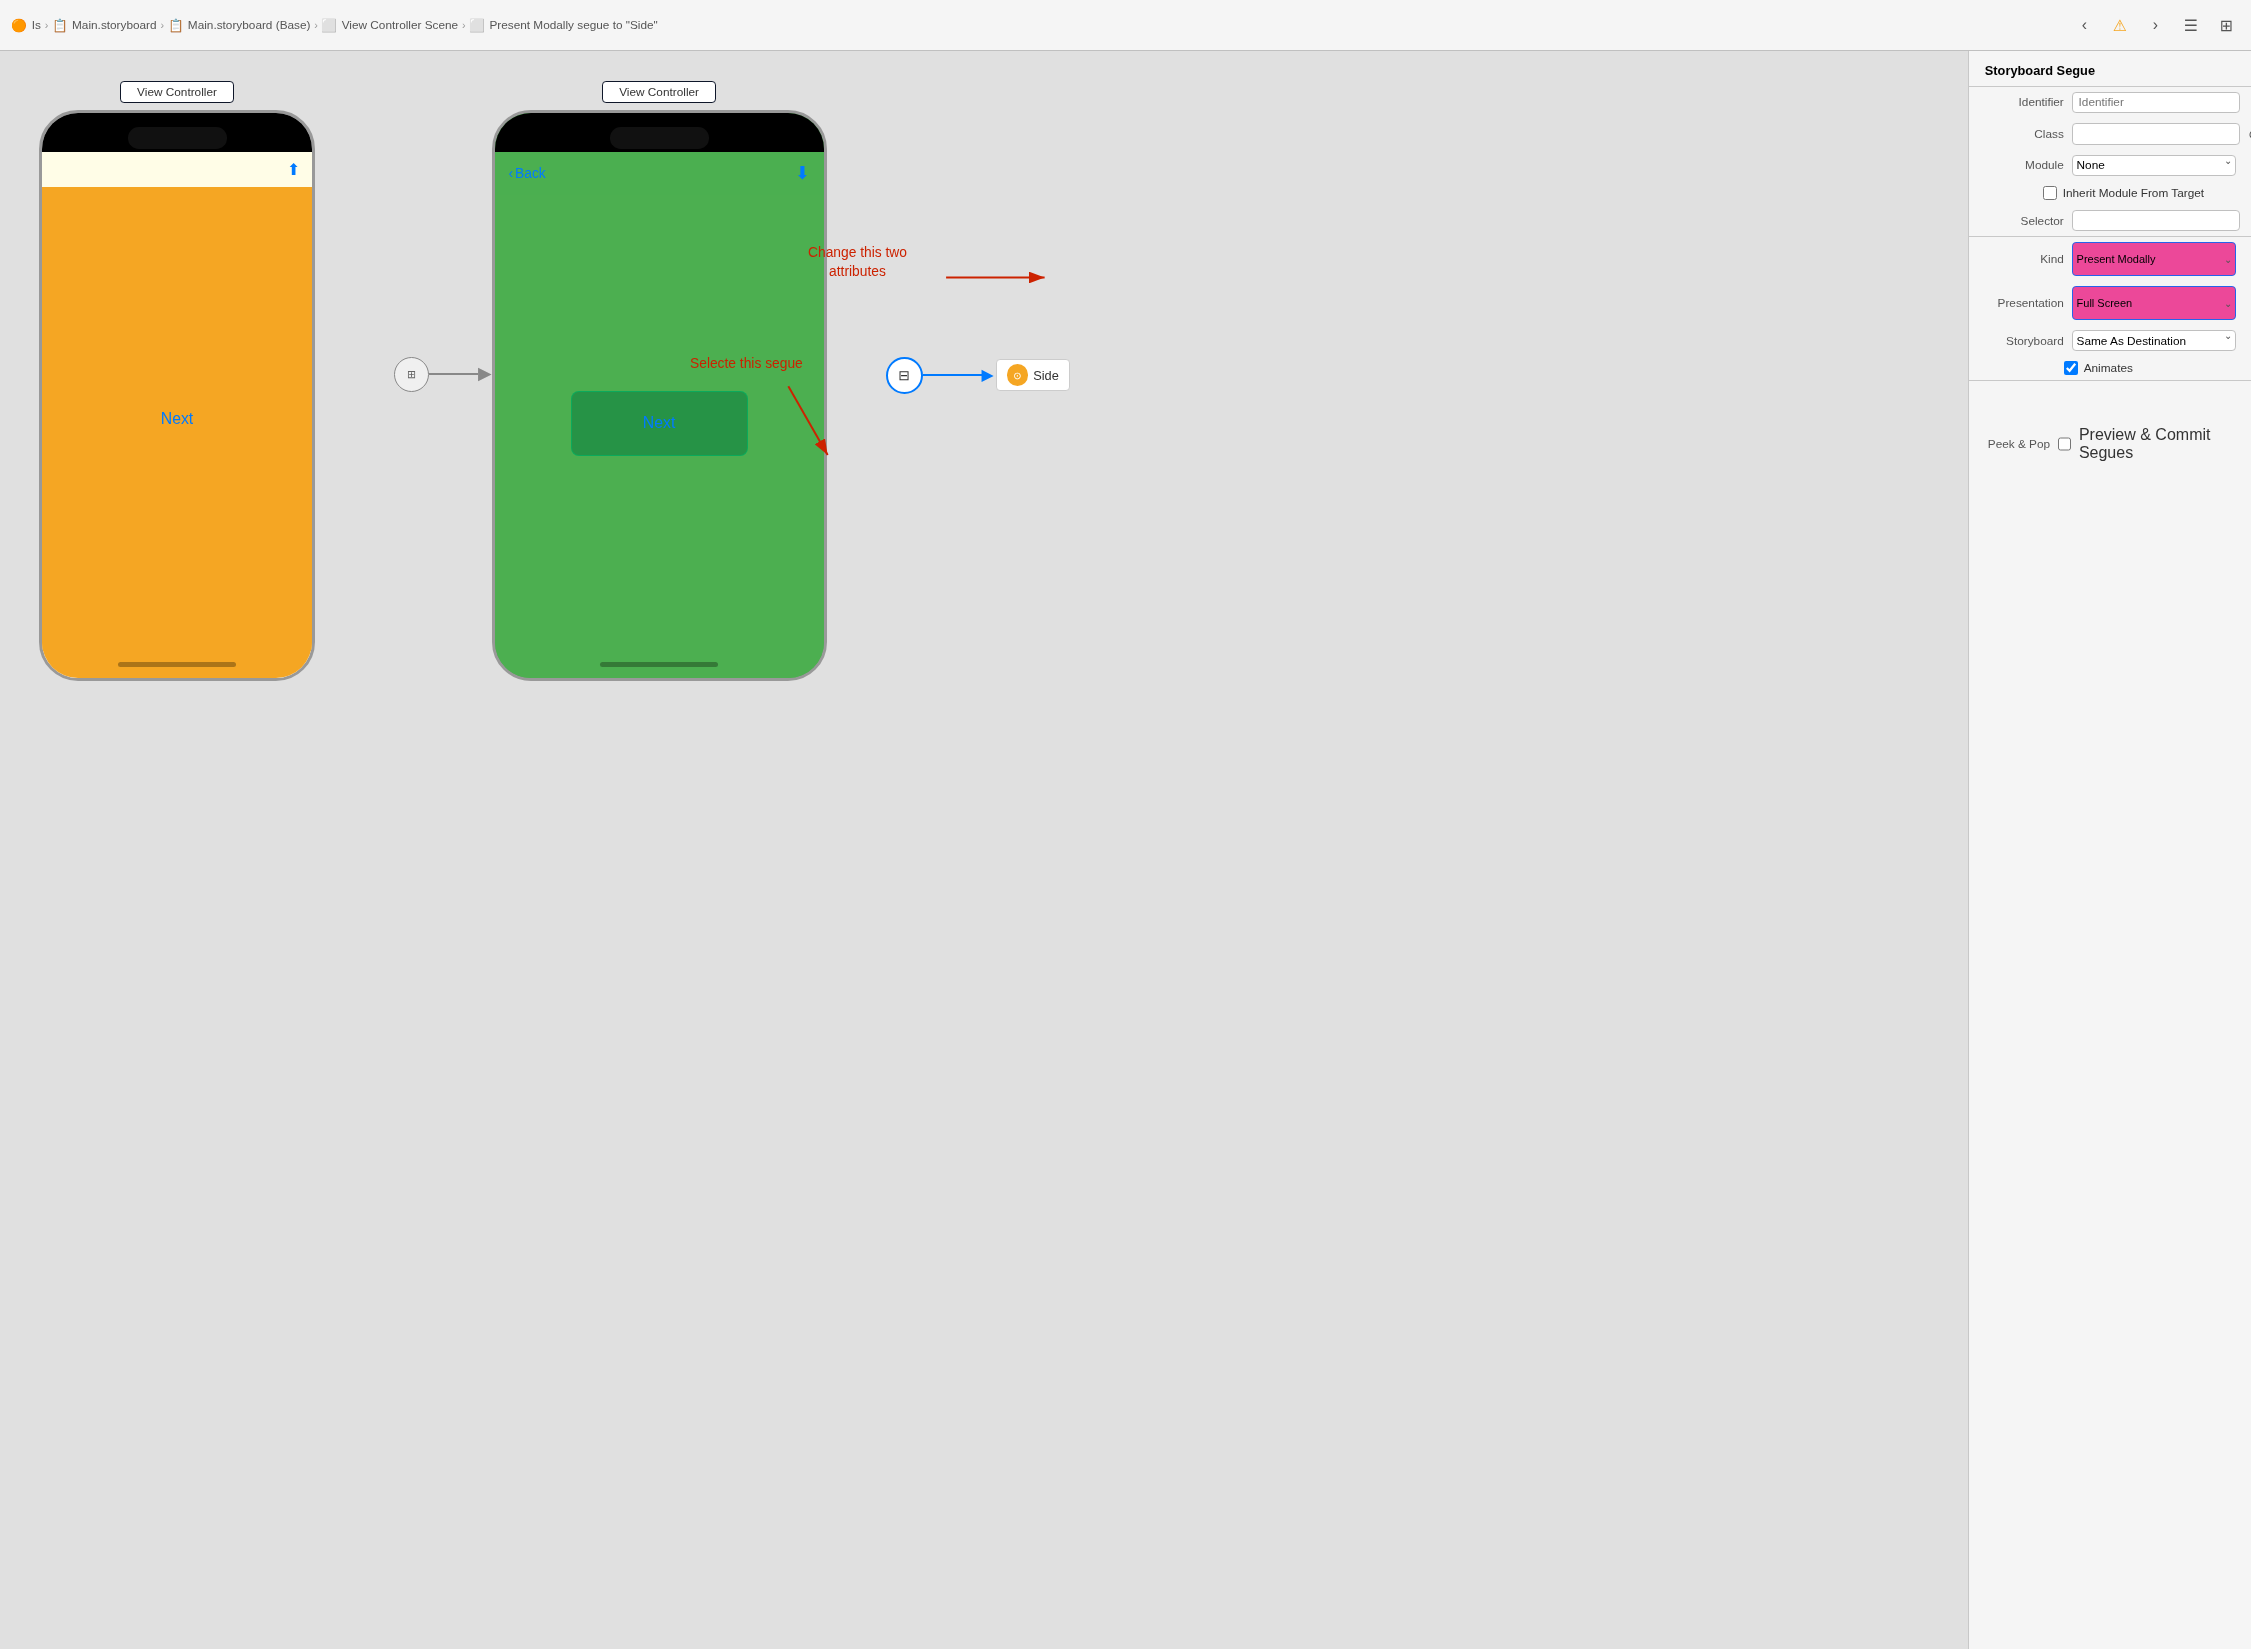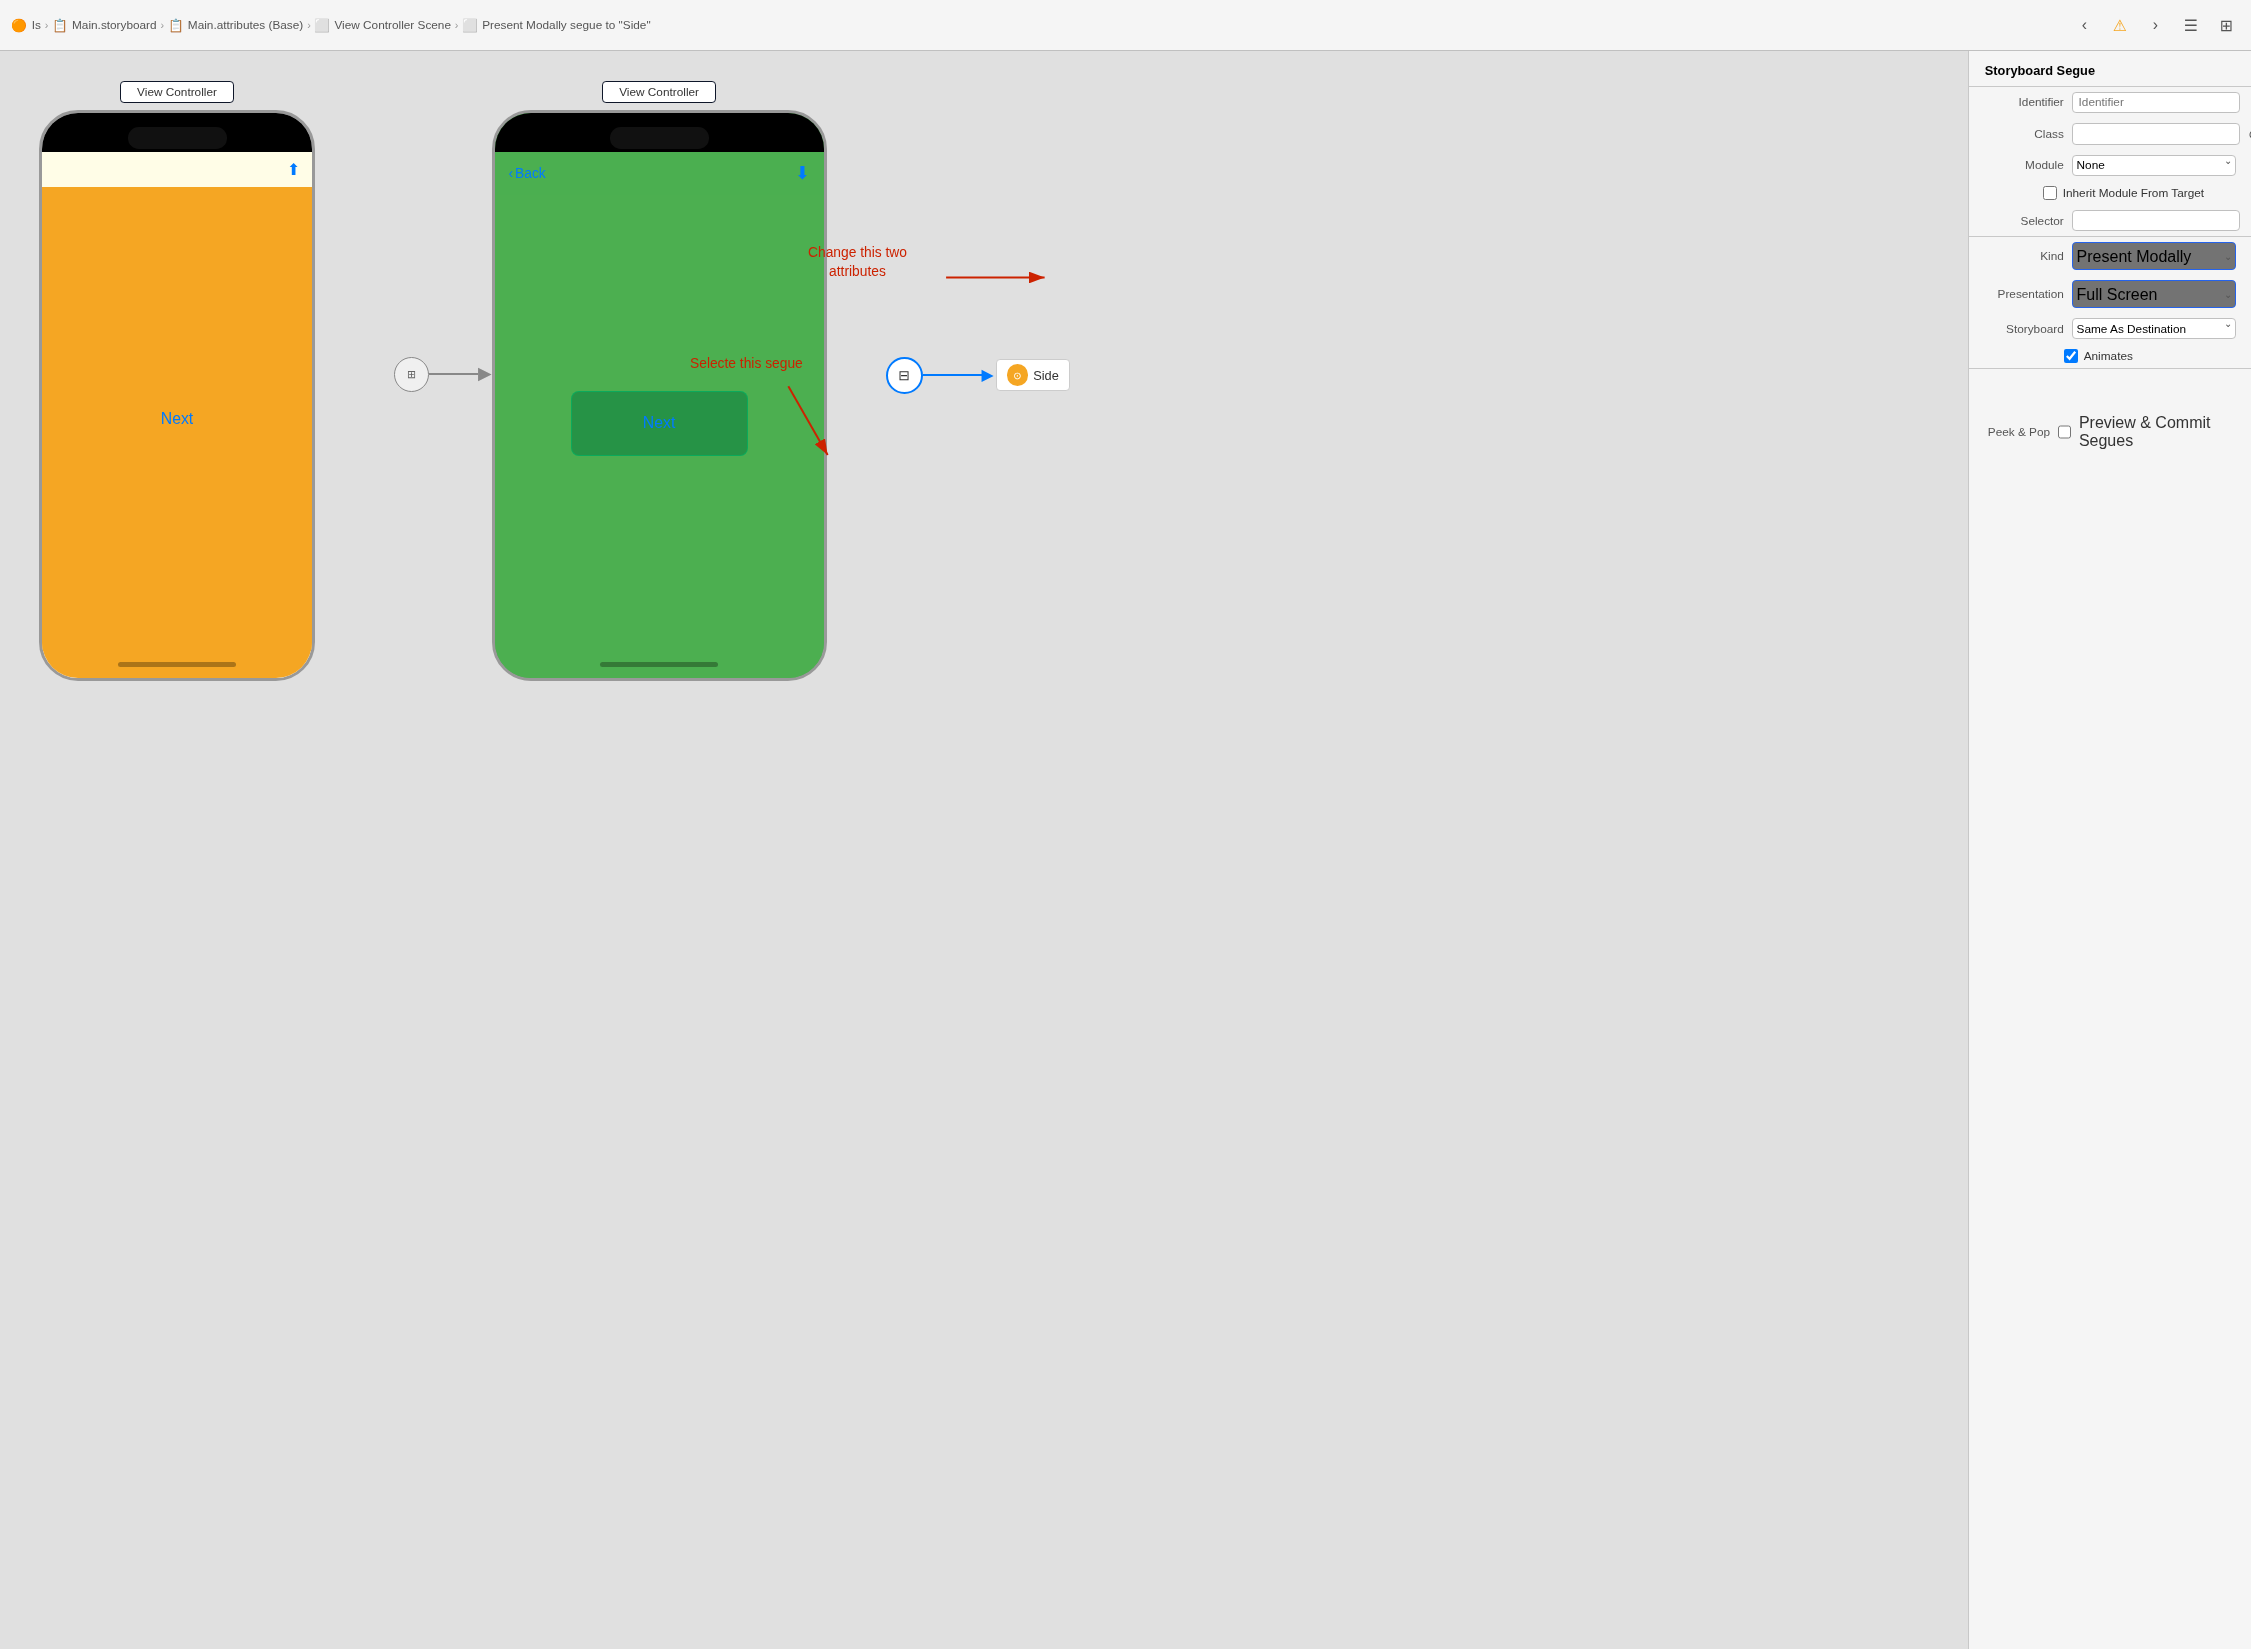--- a/index.html
+++ b/index.html
@@ -134,26 +134,26 @@
       height: 21.7px;
       border: 1px solid #c0c0c0;
       border-radius: 3.9px;
       padding: 0 5.9px;
       font-size: 11.8px;
       background: #fff;
       color: #888;
     }
     .panel-select {
       flex: 1;
-      height: 28px;
+      height: 34px;
       border: 1.5px solid #2563eb;
       border-radius: 3.9px;
       padding: 0 3.9px;
-      font-size: 16px;
-      background: #737373;
+      font-size: 11px;
+      background: #ec4899;
       color: #000;
       appearance: none;
       -webkit-appearance: none;
       cursor: pointer;
     }
     .panel-select-wrapper {
       flex: 1;
       position: relative;
       display: flex;
       align-items: center;
@@ -272,21 +272,21 @@
       <span>Is</span>
     </div>
     <span class="breadcrumb-sep">›</span>
     <div class="breadcrumb-item">
       <span style="font-size:12.8px;">📋</span>
       <span>Main.storyboard</span>
     </div>
     <span class="breadcrumb-sep">›</span>
     <div class="breadcrumb-item">
       <span style="font-size:12.8px;">📋</span>
-      <span>Main.attributes (Base)</span>
+      <span>Main.storyboard (Base)</span>
     </div>
     <span class="breadcrumb-sep">›</span>
     <div class="breadcrumb-item">
       <span style="font-size:12.8px;">⬜</span>
       <span>View Controller Scene</span>
     </div>
     <span class="breadcrumb-sep">›</span>
     <div class="breadcrumb-item">
       <span style="font-size:12.8px;">⬜</span>
       <span>Present Modally segue to "Side"</span>

